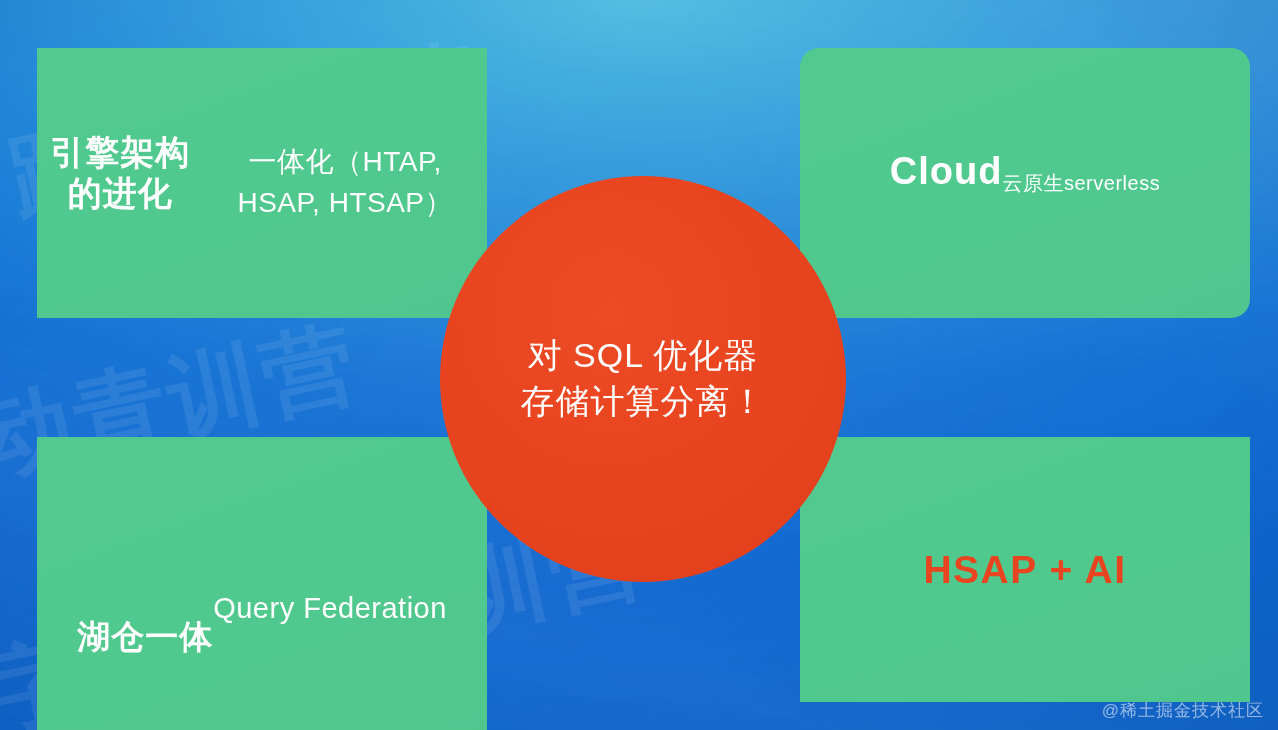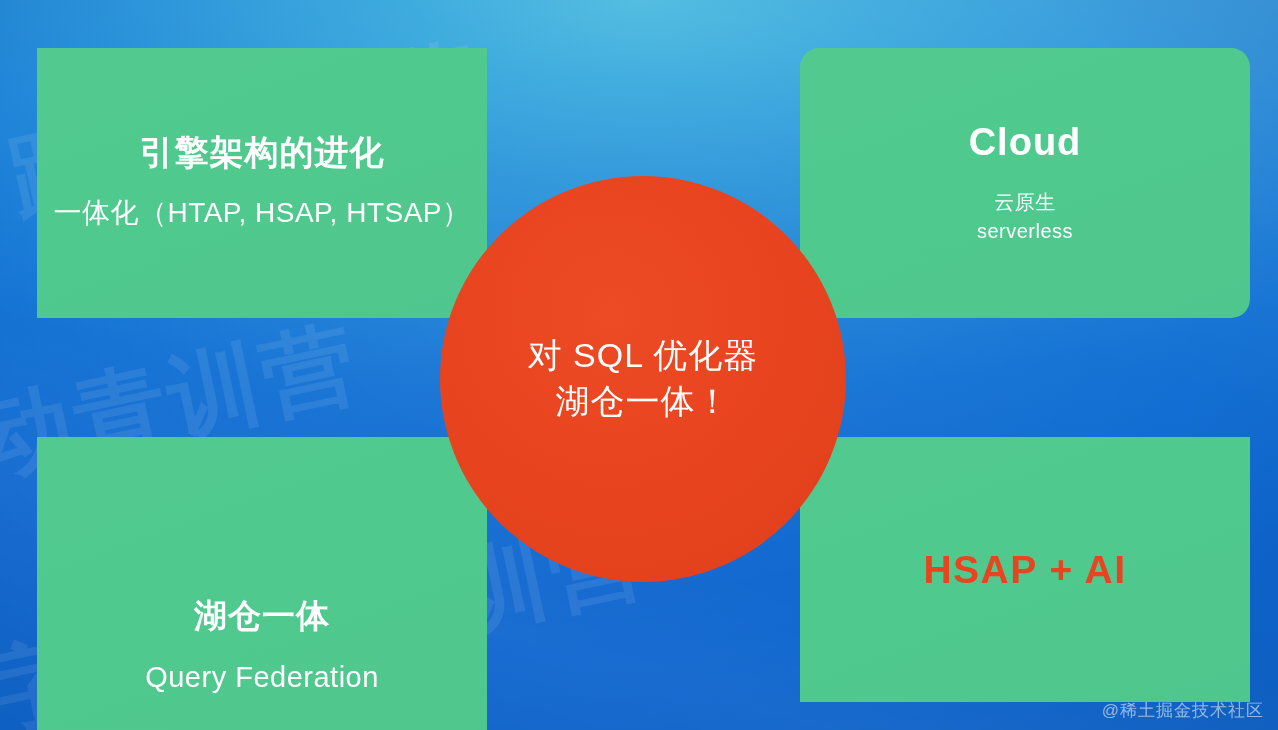--- a/index.html
+++ b/index.html
@@ -59,21 +59,21 @@
   }
   .bg-watermark span { display: block; }
   .bg-watermark .r2 { margin-left: -180px; }
   .bg-watermark .r3 { margin-left: 60px; }
 
   
   .panel {
     position: absolute;
     background: linear-gradient(160deg, #52c98f 0%, #50c98e 40%, #4fc68d 100%);
     display: flex;
-    flex-direction: column;
+    flex-direction: row;
     align-items: center;
     justify-content: center;
     box-sizing: border-box;
     text-align: center;
     color: #ffffff;
   }
   #panel-tl { left: 37px;  top: 48px;  width: 450px; height: 270px; }
   #panel-tr { left: 800px; top: 48px;  width: 450px; height: 270px; border-radius: 19px; }
   #panel-bl { left: 37px;  top: 437px; width: 450px; height: 342px; }
   #panel-br { left: 800px; top: 437px; width: 450px; height: 265px; }
@@ -171,18 +171,18 @@
     <div class="p-title">湖仓一体</div>
     <div class="p-line">Query Federation</div>
   </div>
 
   <div class="panel" id="panel-br">
     <div class="p-accent">HSAP + AI</div>
   </div>
 
   <div id="centre-circle">
     <div class="c-line">对 SQL 优化器</div>
-    <div class="c-line">湖仓一体！</div>
+    <div class="c-line">存储计算分离！</div>
   </div>
 
   <div id="corner-watermark">@稀土掘金技术社区</div>
 
 </div>
 
 </body></html>

